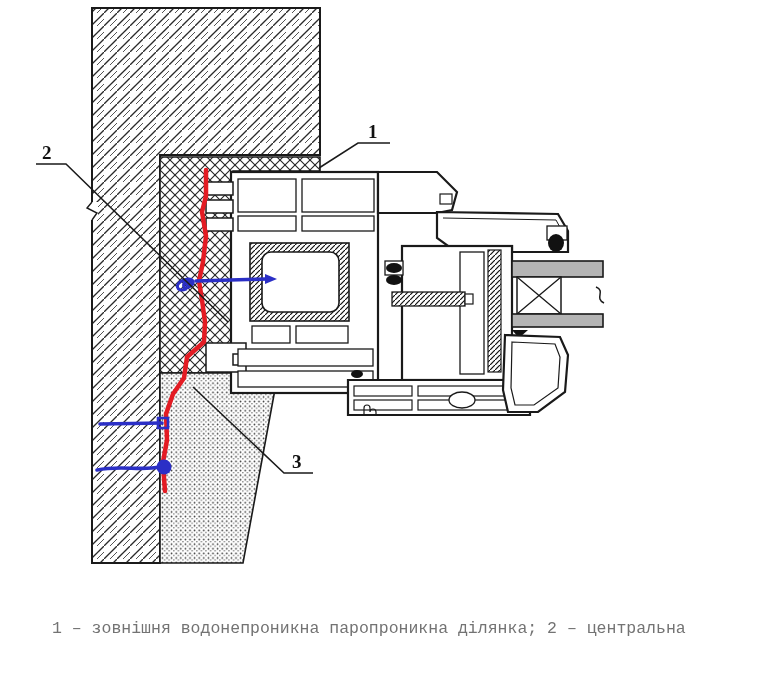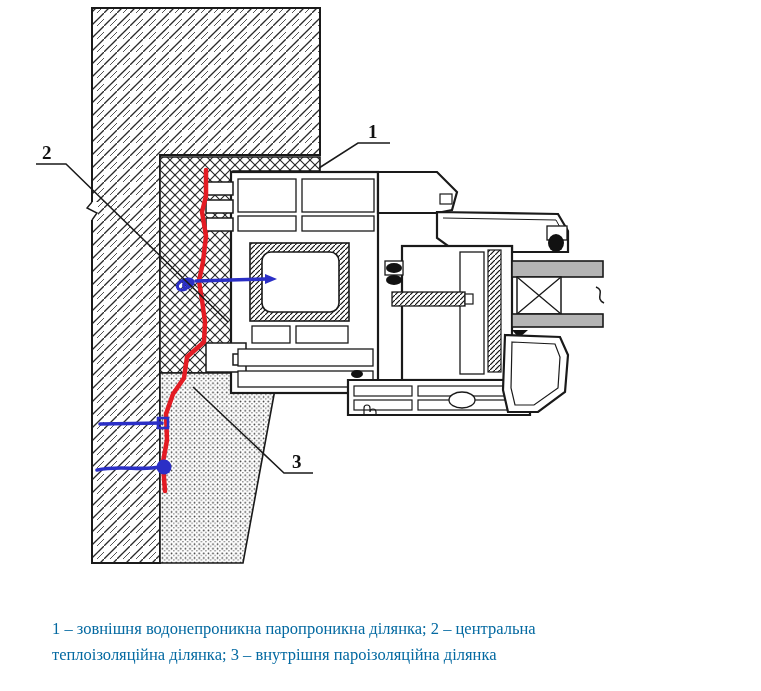--- a/index.html
+++ b/index.html
@@ -1,20 +1,20 @@
 <!DOCTYPE html>
 <html><head>
 <meta charset="utf-8">
 <style>
   html,body{margin:0;padding:0;background:#ffffff;}
   .page{position:relative;width:761px;height:691px;background:#ffffff;overflow:hidden;
         font-family:"Liberation Serif",serif;}
   .figure-svg{position:absolute;left:0;top:0;}
   .caption{position:absolute;left:52px;top:616px;width:660px;
-           font-size:16.5px;line-height:26px;color:#0369a1;}
+           font-size:16.5px;line-height:26px;color:#737373;font-family:Liberation Mono, monospace;}
   .callout-text{font-family:"Liberation Serif",serif;font-weight:bold;font-size:19px;fill:#111;}
 </style>
 </head>
 <body>
 
 <div class="page">
 
   <svg class="figure-svg" width="761" height="610" viewBox="0 0 761 610">
     <defs>
       <pattern id="wallHatch" width="13" height="13" patternUnits="userSpaceOnUse">
@@ -128,16 +128,15 @@
       <path d="M36,164 L66,164 L228,322" fill="none"></path>
       <path d="M313,473 L284,473 L193,387" fill="none"></path>
       <text x="368" y="138" class="callout-text" stroke="none">1</text>
       <text x="42" y="159" class="callout-text" stroke="none">2</text>
       <text x="292" y="468" class="callout-text" stroke="none">3</text>
     </g>
   </svg>
 
   <div class="caption">
     <div>1 – зовнішня водонепроникна паропроникна ділянка; 2 – центральна</div>
-    <div>теплоізоляційна ділянка; 3 – внутрішня пароізоляційна ділянка</div>
   </div>
 
 </div>
 
 </body></html>

